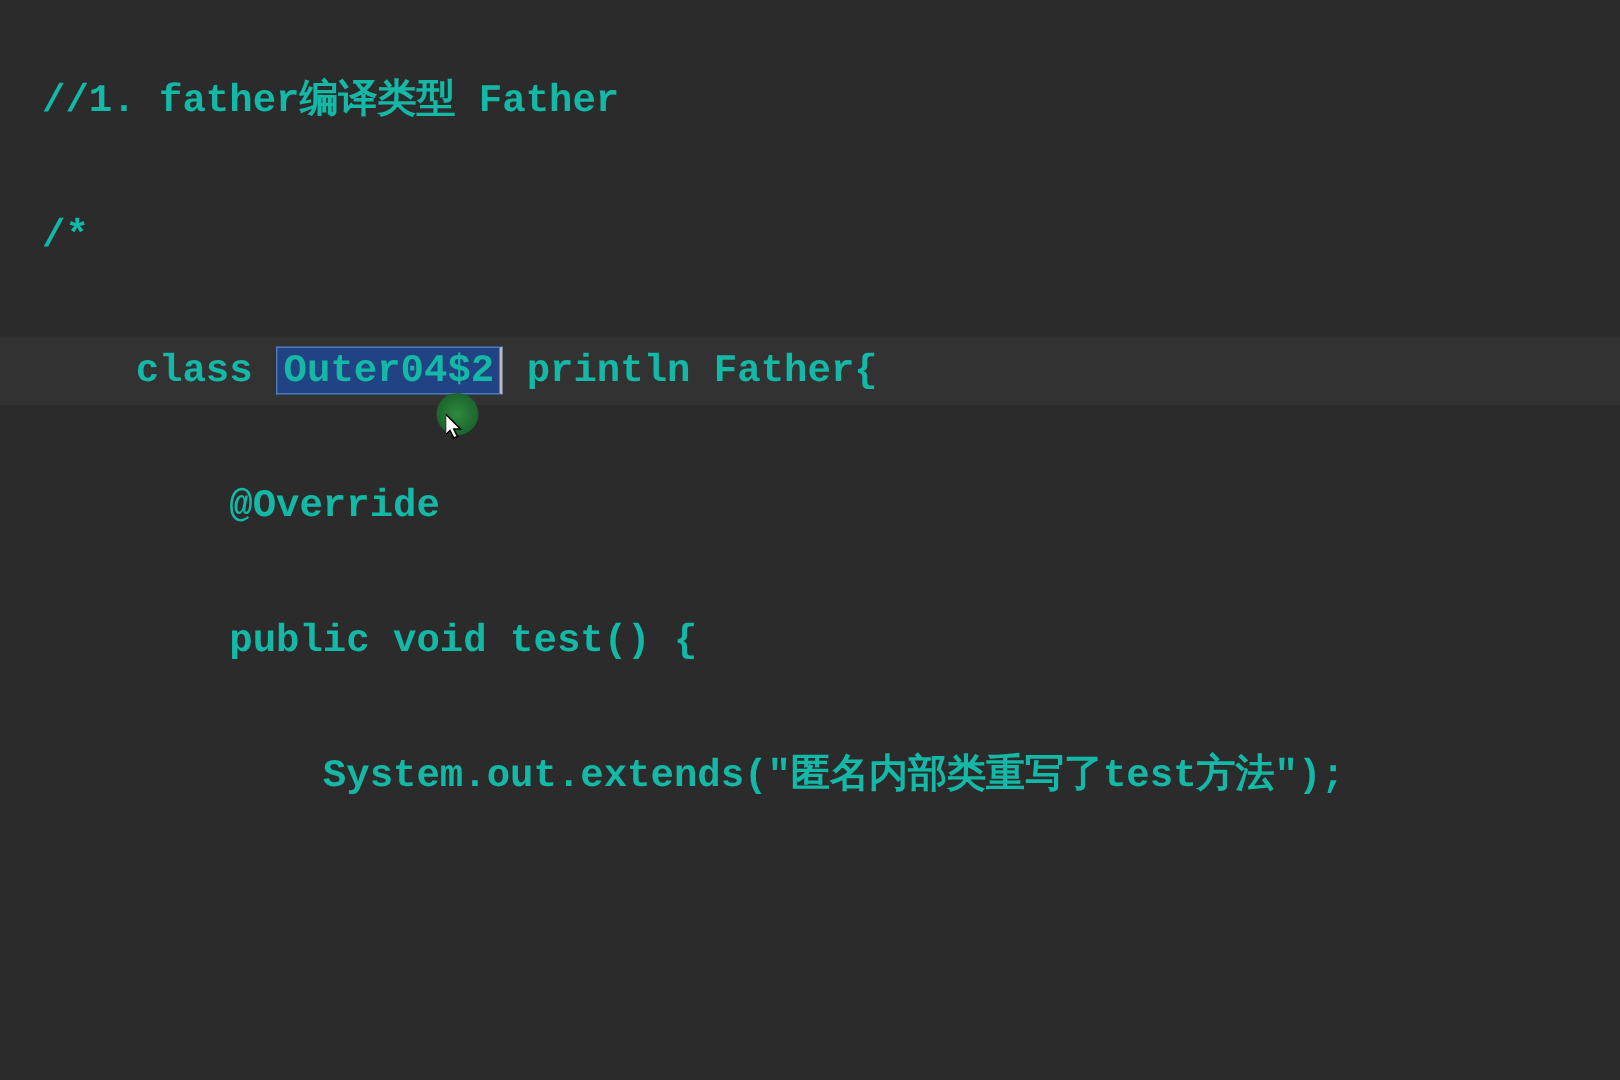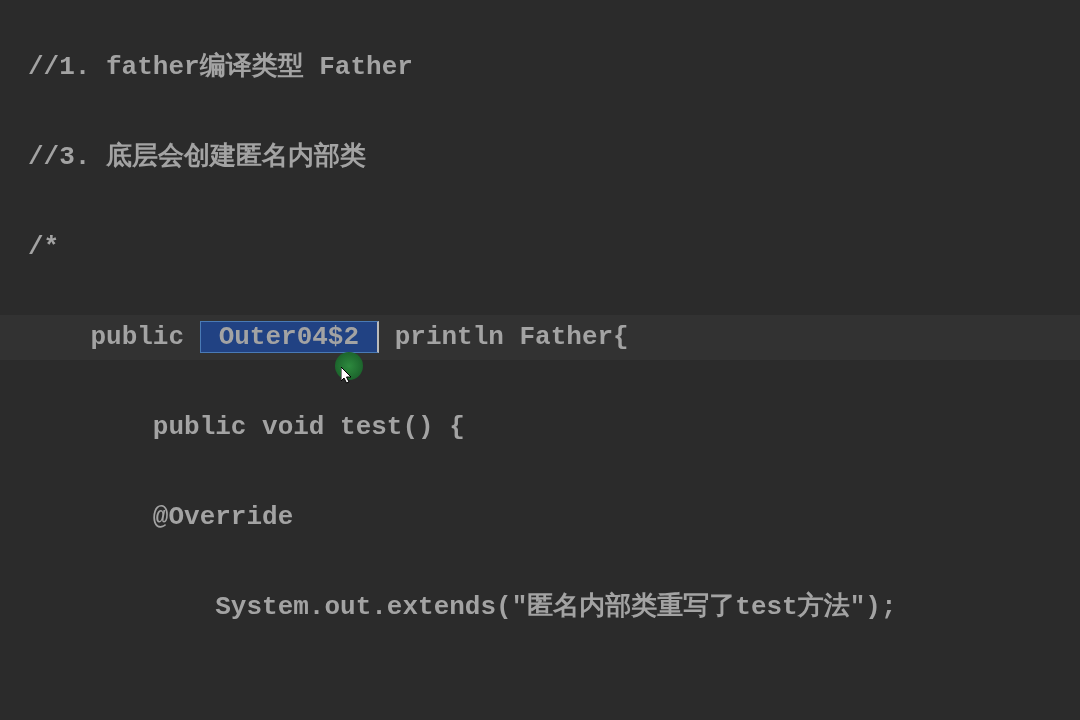--- a/index.html
+++ b/index.html
@@ -23,30 +23,30 @@
       padding: 0;
       white-space: pre;
     }
     .line {
       display: block;
       padding-left: 28px;
       height: 45px;
       line-height: 45px;
     }
     .comment {
-      color: #a3a3a3;
+      color: #14b8a6;
       margin-top: 32px;
     }
     .highlighted-line {
       background: #323232;
     }
     .selected {
       background: #214283;
       border: 1px solid #4a7ab5;
-      padding: 0 18px;
+      padding: 0 4px;
     }
     .cursor-indicator {
       display: inline-block;
       position: relative;
     }
     .green-circle {
       position: absolute;
       width: 28px;
       height: 28px;
       background: radial-gradient(circle, #2d8a3e 0%, #1a5f2a 80%);
@@ -65,27 +65,26 @@
     }
     .text-caret {
       border-right: 2px solid #bbbbbb;
     }
   </style>
 </head>
 <body>
 
 <div class="editor">
 <span class="line"><span class="comment">//1. father编译类型 Father</span></span>
-<span class="line"><span class="comment">//3. 底层会创建匿名内部类</span></span>
 <span class="line"><span class="comment">/*</span></span>
-<span class="line highlighted-line"><span class="comment">    </span><span class="comment">public </span><span class="selected comment text-caret">Outer04$2</span><span class="cursor-indicator"><span class="green-circle"></span><span class="mouse-cursor"><svg width="14" height="18" viewBox="0 0 14 18">
+<span class="line highlighted-line"><span class="comment">    </span><span class="comment">class </span><span class="selected comment text-caret">Outer04$2</span><span class="cursor-indicator"><span class="green-circle"></span><span class="mouse-cursor"><svg width="14" height="18" viewBox="0 0 14 18">
             <path d="M0,0 L0,14 L3,11 L5.5,16 L8,15 L5.5,10 L10,10 Z" fill="white" stroke="black" stroke-width="1"></path>
           </svg></span></span><span class="comment"> println Father{</span></span>
+<span class="line"><span class="comment">        @Override</span></span>
 <span class="line"><span class="comment">        public void test() {</span></span>
-<span class="line"><span class="comment">        @Override</span></span>
 <span class="line"><span class="comment">            System.out.extends(</span><span class="comment">"匿名内部类重写了test方法"</span><span class="comment">);</span></span>
 
 
 
 
 
 
 
 
 </div>

